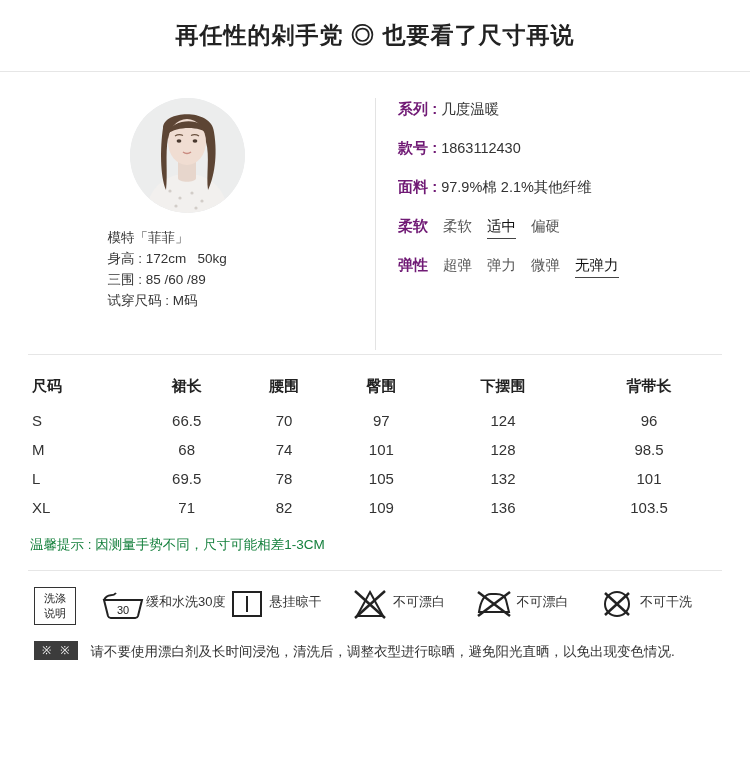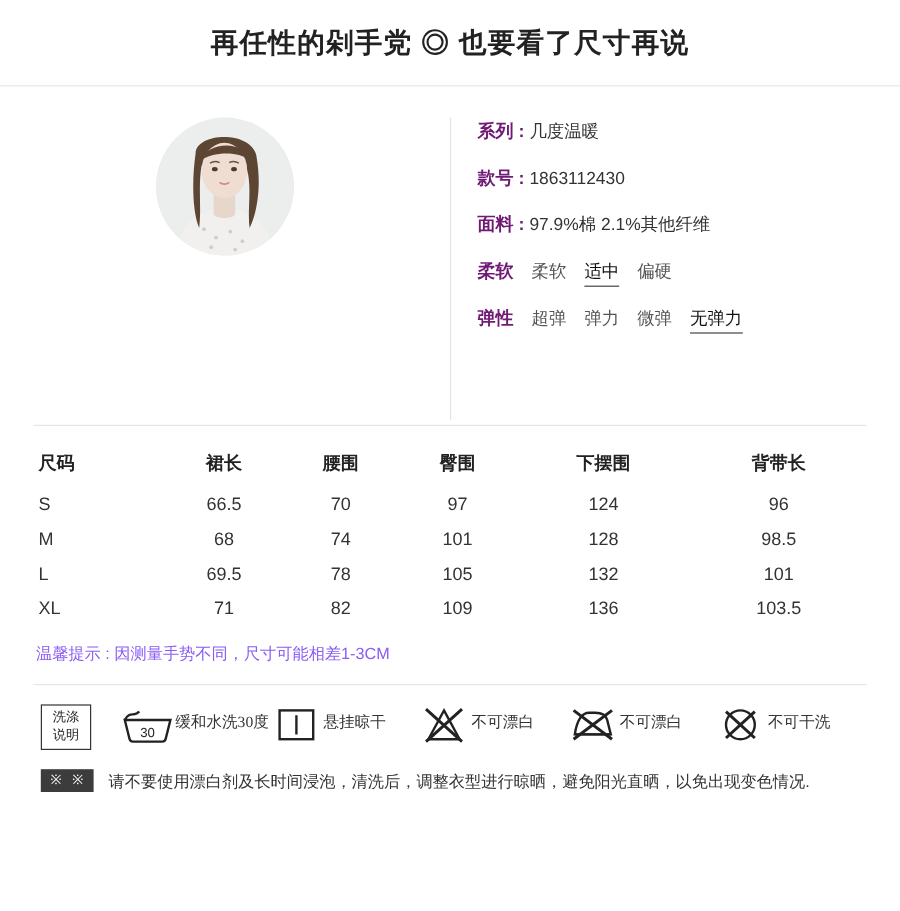--- a/index.html
+++ b/index.html
@@ -129,21 +129,21 @@
     padding-left: 4px;
   }
   table.size-table td {
     text-align: center;
     padding: 6px 0;
     font-size: 15px;
   }
   .tip {
     padding: 14px 28px 0 30px;
     font-size: 13.5px;
-    color: #8b5cf6;
+    color: #15803d;
   }
 
   
   .care-divider {
     border-top: 1px solid #e6e6e6;
     margin: 16px 28px 0 28px;
   }
   .care-row {
     display: flex;
     align-items: flex-start;
@@ -170,21 +170,20 @@
     display: flex;
     align-items: flex-start;
     width: 120px;
   }
   .care-icon { height: 34px; display: flex; align-items: center; justify-content: center; }
   .care-label {
     margin-top: 6px;
     font-size: 13px;
     color: #333;
     white-space: nowrap;
-    font-family: Liberation Serif, serif;
   }
 
   
   .note-row {
     display: flex;
     padding: 16px 40px 0 34px;
     align-items: flex-start;
   }
   .note-mark {
     background: #3c3c3c;
@@ -245,20 +244,26 @@
             <g fill="#cfc9c4" opacity="0.9">
               <circle cx="40" cy="93" r="1.6"></circle>
                 <circle cx="50" cy="100" r="1.6"></circle>
               <circle cx="62" cy="95" r="1.6"></circle>
                 <circle cx="72" cy="103" r="1.6"></circle>
               <circle cx="46" cy="108" r="1.6"></circle>
                 <circle cx="66" cy="110" r="1.6"></circle>
             </g>
           </g>
         </svg>
+      </div>
+      <div class="model-info">
+        <div>模特「菲菲」</div>
+        <div>身高 : 172cm   50kg</div>
+        <div>三围 : 85 /60 /89</div>
+        <div>试穿尺码 : M码</div>
       </div>
     </div>
 
     <div class="spec-col">
       <div class="spec-row tall">
         <span class="spec-label">系列 :</span>
         <span class="spec-value">几度温暖</span>
       </div>
       <div class="spec-row tall">
         <span class="spec-label">款号 :</span>

